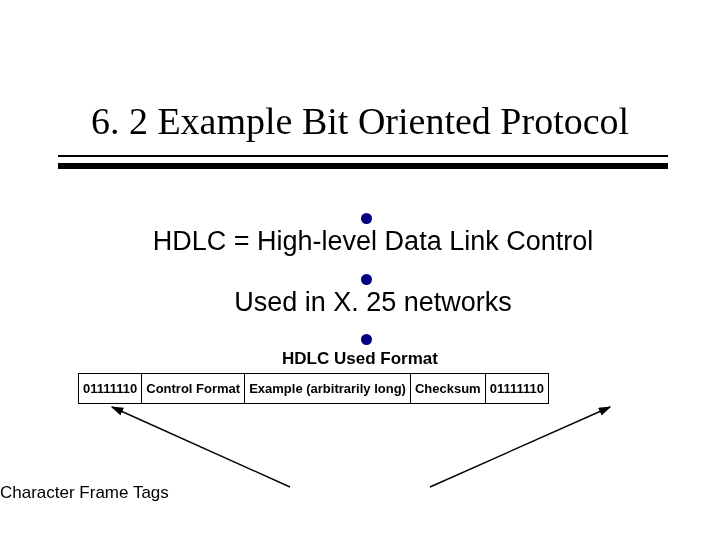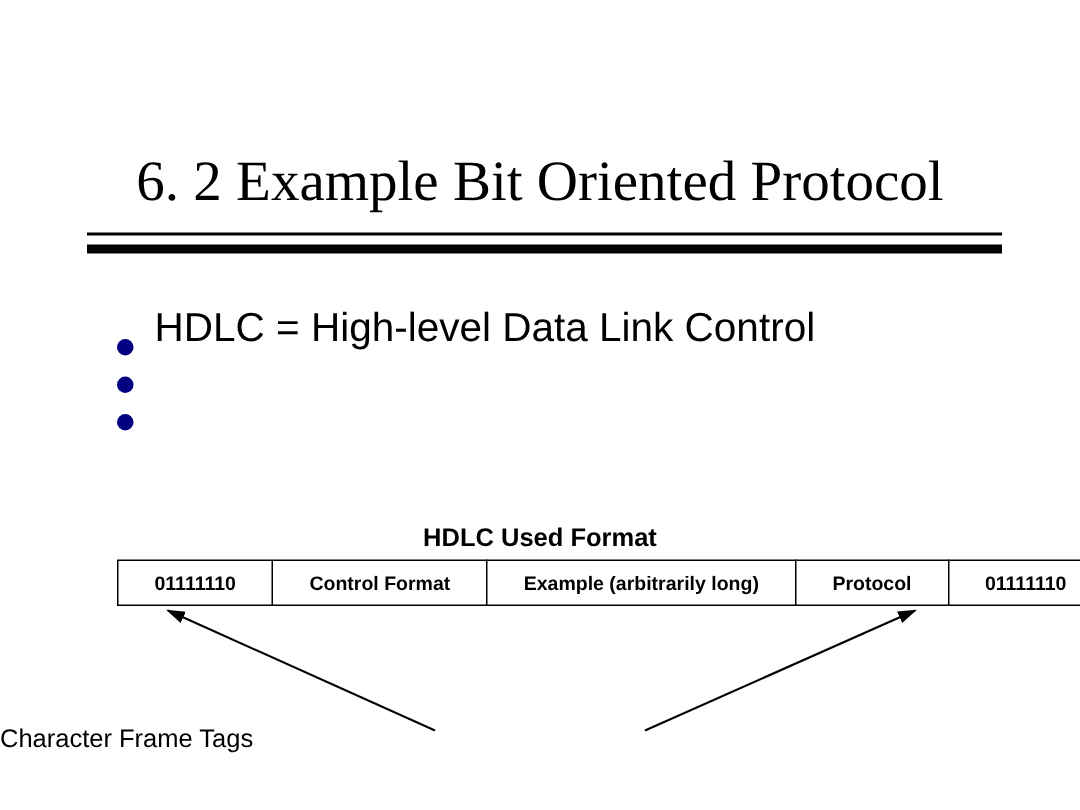--- a/index.html
+++ b/index.html
@@ -47,22 +47,23 @@
     position: absolute;
     top: 156px;
     left: 78px;
     width: 590px;
     font-family: Arial, Helvetica, sans-serif;
     font-size: 27px;
     line-height: 1.32;
   }
   .bullets .row {
     display: flex;
-    align-items: flex-end;
+    align-items: center;
     margin-bottom: 2px;
+    flex-direction: column;
   }
   .bullets .dot {
     width: 11px;
     height: 11px;
     border-radius: 50%;
     background: #000080;
     margin-top: 12px;
     margin-right: 14px;
     flex: 0 0 auto;
   }
@@ -80,21 +81,21 @@
     position: absolute;
     top: 328px;
     left: 78px;
     display: flex;
     font-family: Arial, Helvetica, sans-serif;
     font-size: 13px;
     font-weight: 700;
   }
   .frame .cell {
     border: 1.6px solid #000;
-    padding: 7px 24px;
+    padding: 7px 4px;
     white-space: nowrap;
   }
   .frame .cell + .cell {
     border-left: none;
   }
   .caption {
     position: absolute;
     top: 438px;
     left: 0;
     width: 720px;
@@ -118,33 +119,34 @@
   <div class="thin-rule"></div>
   <div class="strong-rule"></div>
 
   <div class="bullets">
     <div class="row">
       <span class="dot"></span>
       <span>HDLC = High-level Data Link Control</span>
     </div>
     <div class="row">
       <span class="dot"></span>
+      <span>Used in X. 25 networks</span>
     </div>
     <div class="row">
       <span class="dot"></span>
     </div>
   </div>
 
   <div class="frame-title">HDLC Used Format</div>
 
   <div class="frame">
     <div class="cell">01111110</div>
     <div class="cell">Control Format</div>
     <div class="cell">Example (arbitrarily long)</div>
-    <div class="cell">Protocol</div>
+    <div class="cell">Checksum</div>
     <div class="cell">01111110</div>
   </div>
 
   <svg class="arrows" width="720" height="540">
     <defs>
       <marker id="ah" markerWidth="10" markerHeight="10" refX="8" refY="3" orient="auto" markerUnits="strokeWidth">
         <path d="M0,0 L9,3 L0,6 Z" fill="#000"></path>
       </marker>
     </defs>
     <line x1="290" y1="442" x2="112" y2="362" stroke="#000" stroke-width="1.4" marker-end="url(#ah)"></line>

